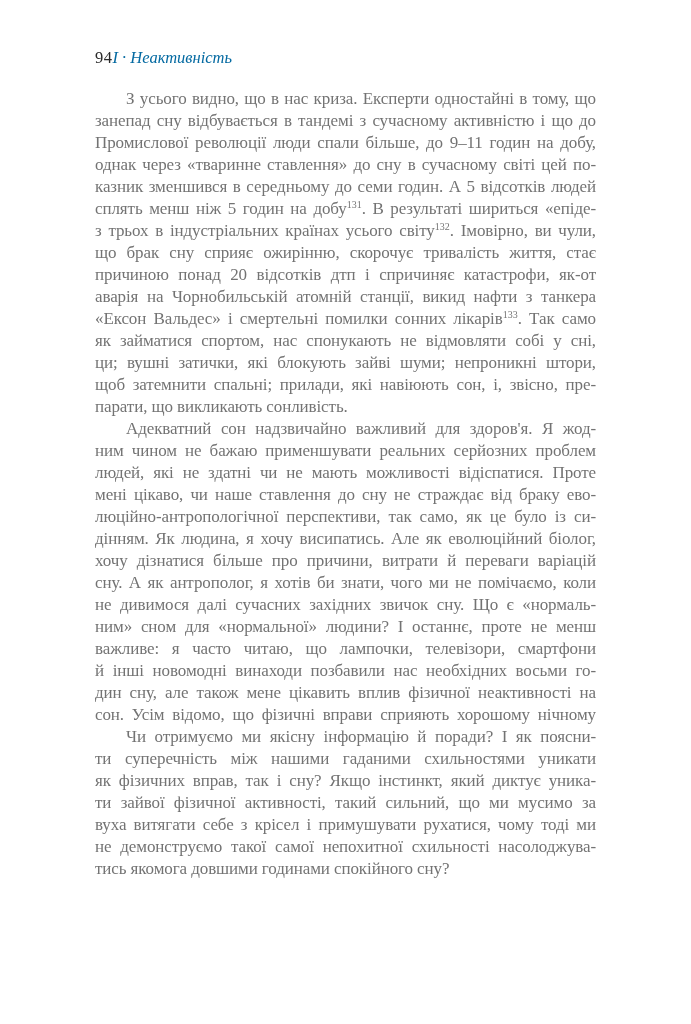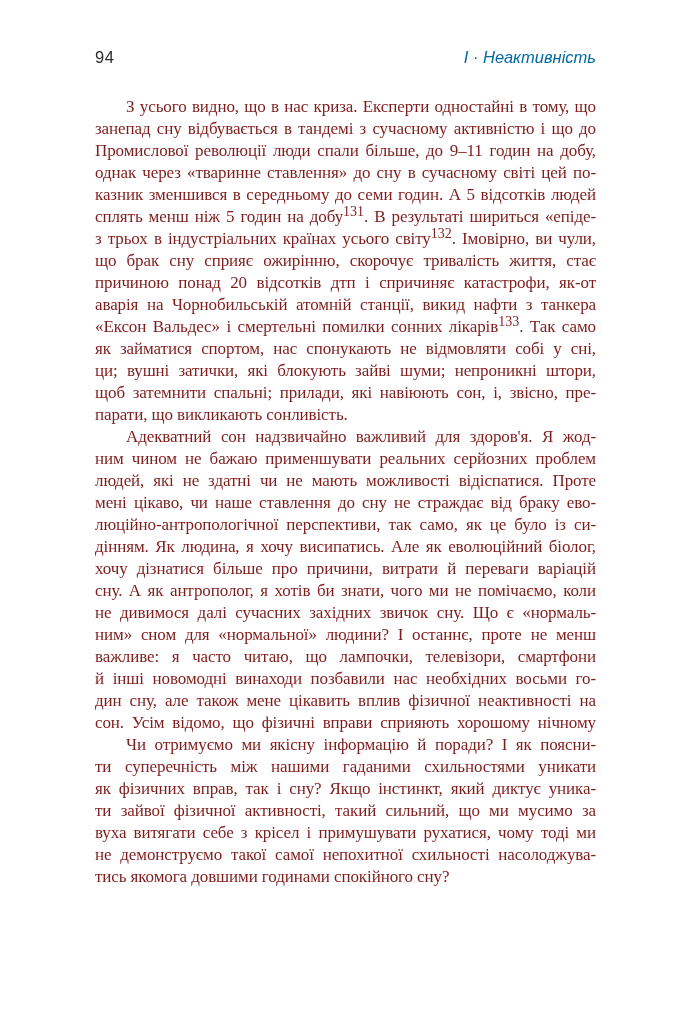--- a/index.html
+++ b/index.html
@@ -14,56 +14,55 @@
     background: #ffffff;
     overflow: hidden;
     color: #232323;
   }
   .header-row {
     position: absolute;
     left: 95px;
     top: 48px;
     width: 501px;
     display: flex;
-    justify-content: space-between;
     align-items: baseline;
-    font-family: Liberation Sans, sans-serif;
+    font-family: Liberation Serif, serif;
     font-size: 16.5px;
     color: #2b2b2b;
   }
   .page-number {
     letter-spacing: 0.5px;
   }
   .running-title {
     font-style: italic;
     color: #0369a1;
   }
   .text-block {
     position: absolute;
     left: 95px;
-    top: 96px;
+    top: 88px;
     width: 501px;
     font-family: "Liberation Serif", "DejaVu Serif", serif;
     font-size: 17px;
     line-height: 22px;
-    color: #7f1d1d;
+    color: #737373;
     letter-spacing: -0.1px;
   }
   .paragraph { margin: 0; }
   .line {
     height: 22px;
     white-space: nowrap;
     text-align: justify;
     text-align-last: justify;
     text-justify: inter-word;
   }
   .line.indent { text-indent: 31px; }
   .line.flush { text-align-last: left; }
   sup.fn {
-    font-size: 14px;
+    font-size: 10px;
     line-height: 0;
     vertical-align: 6px;
     letter-spacing: 0;
   }
 </style>
 </head>
 <body>
 
 <div class="page">
   <div class="header-row">

